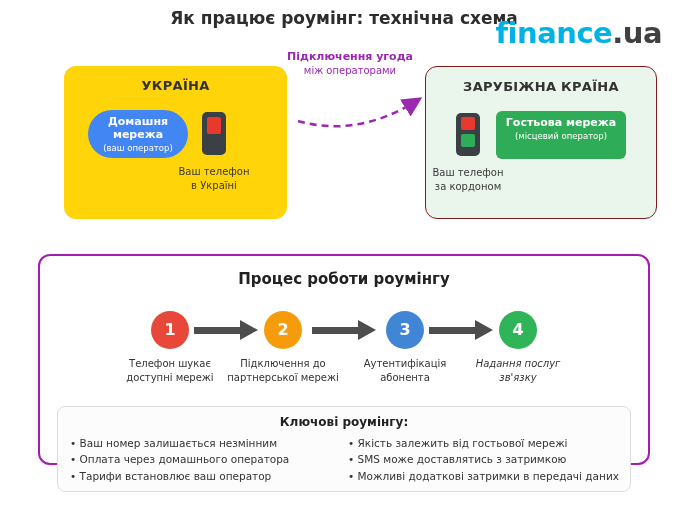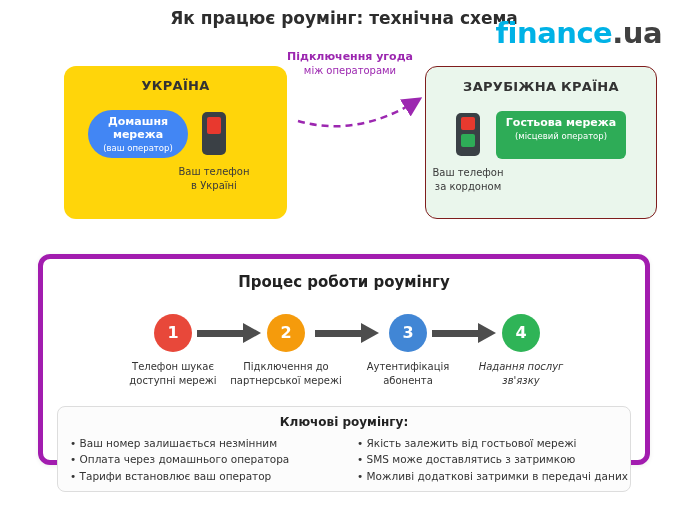--- a/index.html
+++ b/index.html
@@ -41,21 +41,21 @@
 
   
   .agreement-line1 { position:absolute; left:280px; top:50px; width:140px; text-align:center;
                      color:#9c27b0; font-weight:bold; font-size:11px; }
   .agreement-line2 { position:absolute; left:280px; top:65px; width:140px; text-align:center;
                      color:#9c27b0; font-size:10px; }
   .agreement-arrow { position:absolute; left:292px; top:88px; width:136px; height:52px; }
 
   
   .process-box { position:absolute; left:38px; top:254px; width:612px; height:211px;
-                 background:#ffffff; border:5px solid #a21caf; border-radius:12px;
+                 background:#ffffff; border:2px solid #a21caf; border-radius:12px;
                  box-shadow:0 1px 5px rgba(0,0,0,0.07); }
   .process-title { margin-top:14px; text-align:center; font-size:15px; font-weight:bold; color:#222; }
 
   .step-circle { position:absolute; top:55px; width:38px; height:38px; border-radius:50%;
                  color:#fff; font-weight:bold; font-size:16px; text-align:center; line-height:38px; }
   .c1 { left:111px; background:#e8483a; }
   .c2 { left:224px; background:#f59b0c; }
   .c3 { left:346px; background:#4186d5; }
   .c4 { left:459px; background:#2fb457; }
 
@@ -69,21 +69,21 @@
   .step-arrow::after { content:""; position:absolute; left:46px; top:0;
                        border-left:18px solid #4d4d4d;
                        border-top:10px solid transparent; border-bottom:10px solid transparent; }
 
   
   .key-box { position:absolute; left:57px; top:406px; width:574px; height:86px;
              background:#fcfcfc; border:1px solid #dddddd; border-radius:8px; }
   .key-title { text-align:center; margin-top:8px; font-size:12px; font-weight:bold; color:#222; }
   .key-col { position:absolute; top:28px; }
   .key-col-left  { left:12px; }
-  .key-col-right { left:290px;margin-left:9px; }
+  .key-col-right { left:290px; }
   .key-item { font-size:10.5px; color:#333; line-height:1.55; white-space:nowrap; }
 </style>
 </head>
 <body>
 
 <div class="page">
 
   <h1 class="main-title">Як працює роумінг: технічна схема</h1>
 
   <div class="logo">

